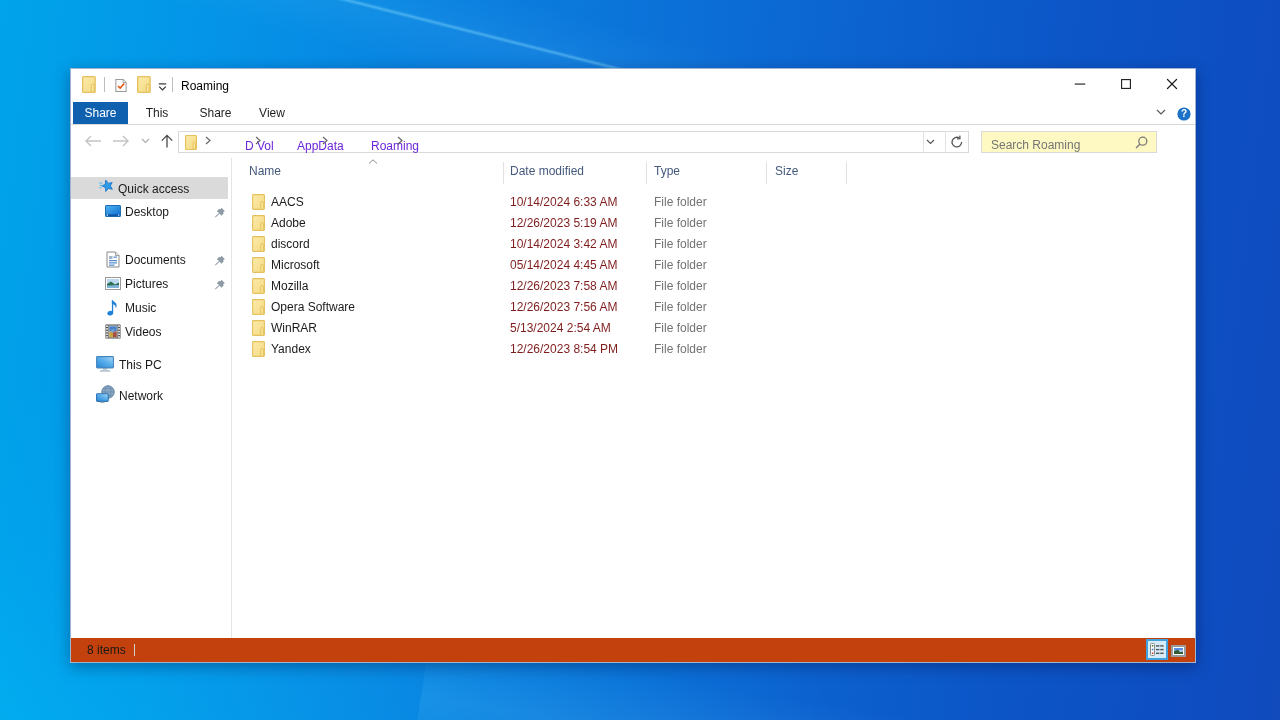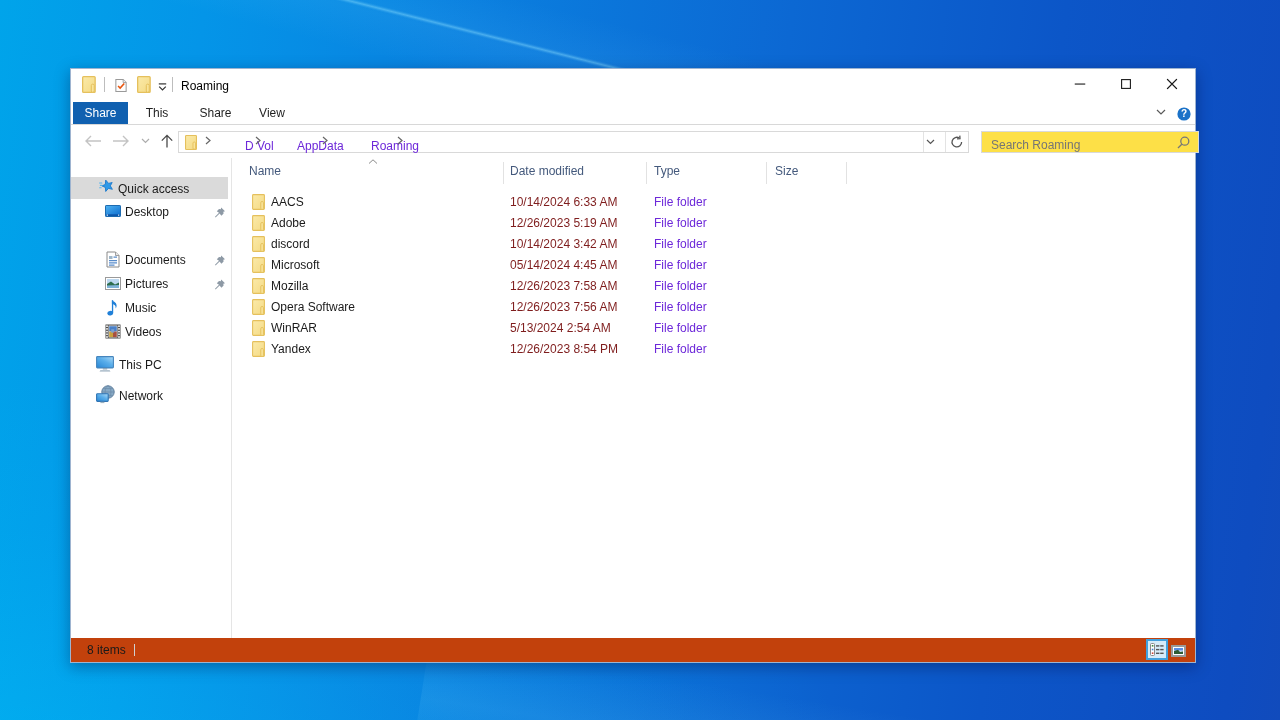--- a/index.html
+++ b/index.html
@@ -27,38 +27,38 @@
   .winbtn svg { position:absolute; left:50%; top:50%; transform:translate(-50%,-50%); }
 
   
   .tab { position:absolute; top:33px; height:22px; line-height:22px; text-align:center; color:#1f1f1f; }
   .tab.file { left:2px; width:55px; background:#1060b0; color:#fff; }
   .tabline { position:absolute; left:0; right:0; top:55px; height:1px; background:#d8d8d8; }
 
   
   .navbtn { position:absolute; }
   .addrbar { position:absolute; left:107px; top:62px; width:791px; height:22px; border:1px solid #d9d9d9; background:#fff; }
-  .searchbar { position:absolute; left:910px; top:62px; width:218px; height:22px; border:1px solid #d9d9d9; background:#fde047; color:#757575; line-height:20px; }
+  .searchbar { position:absolute; left:910px; top:62px; width:176px; height:22px; border:1px solid #d9d9d9; background:#fef9c3; color:#757575; line-height:20px; }
   .crumb { position:absolute; top:4px; height:20px; line-height:20px; color:#6d28d9;margin-left:28px; }
   .chev { position:absolute; top:4px; }
 
   
   .navdivider { position:absolute; left:160px; top:89px; width:1px; height:481px; background:#e5e5e5; }
   .side-item { position:absolute; left:0; width:160px; height:24px; }
   .side-item .lbl { position:absolute; left:54px; top:50%; transform:translateY(-50%); white-space:nowrap; }
   .qa { position:absolute; left:0; top:108px; width:157px; height:22px; background:#dadada; }
   .pin { position:absolute; left:143px; }
 
   
   .hdr { position:absolute; top:95px; color:#44597c; }
   .colsep { position:absolute; top:93px; height:22px; width:1px; background:#e2e2e2; }
   .row { position:absolute; height:21px; }
   .row .nm { position:absolute; left:200px; top:50%; transform:translateY(-50%); color:#1b1b1b; white-space:nowrap; }
   .row .dt { position:absolute; left:439px; top:50%; transform:translateY(-50%); color:#7f1d1d; white-space:nowrap; }
-  .row .tp { position:absolute; left:583px; top:50%; transform:translateY(-50%); color:#6d28d9; white-space:nowrap; }
+  .row .tp { position:absolute; left:583px; top:50%; transform:translateY(-50%); color:#737373; white-space:nowrap; }
   .row svg.fld { position:absolute; left:181px; top:3px; }
 
   
   .statusbar { position:absolute; left:0; right:0; bottom:0; height:24px; background:#c2410c;margin-top:26px; }
   .statusbar .cnt { position:absolute; left:16px; top:5px; font-size:12px; color:#1a1a1a; }
   .statussep { position:absolute; left:63px; top:6px; width:1px; height:12px; background:#d0d0d0; }
 </style>
 </head>
 <body>
 

